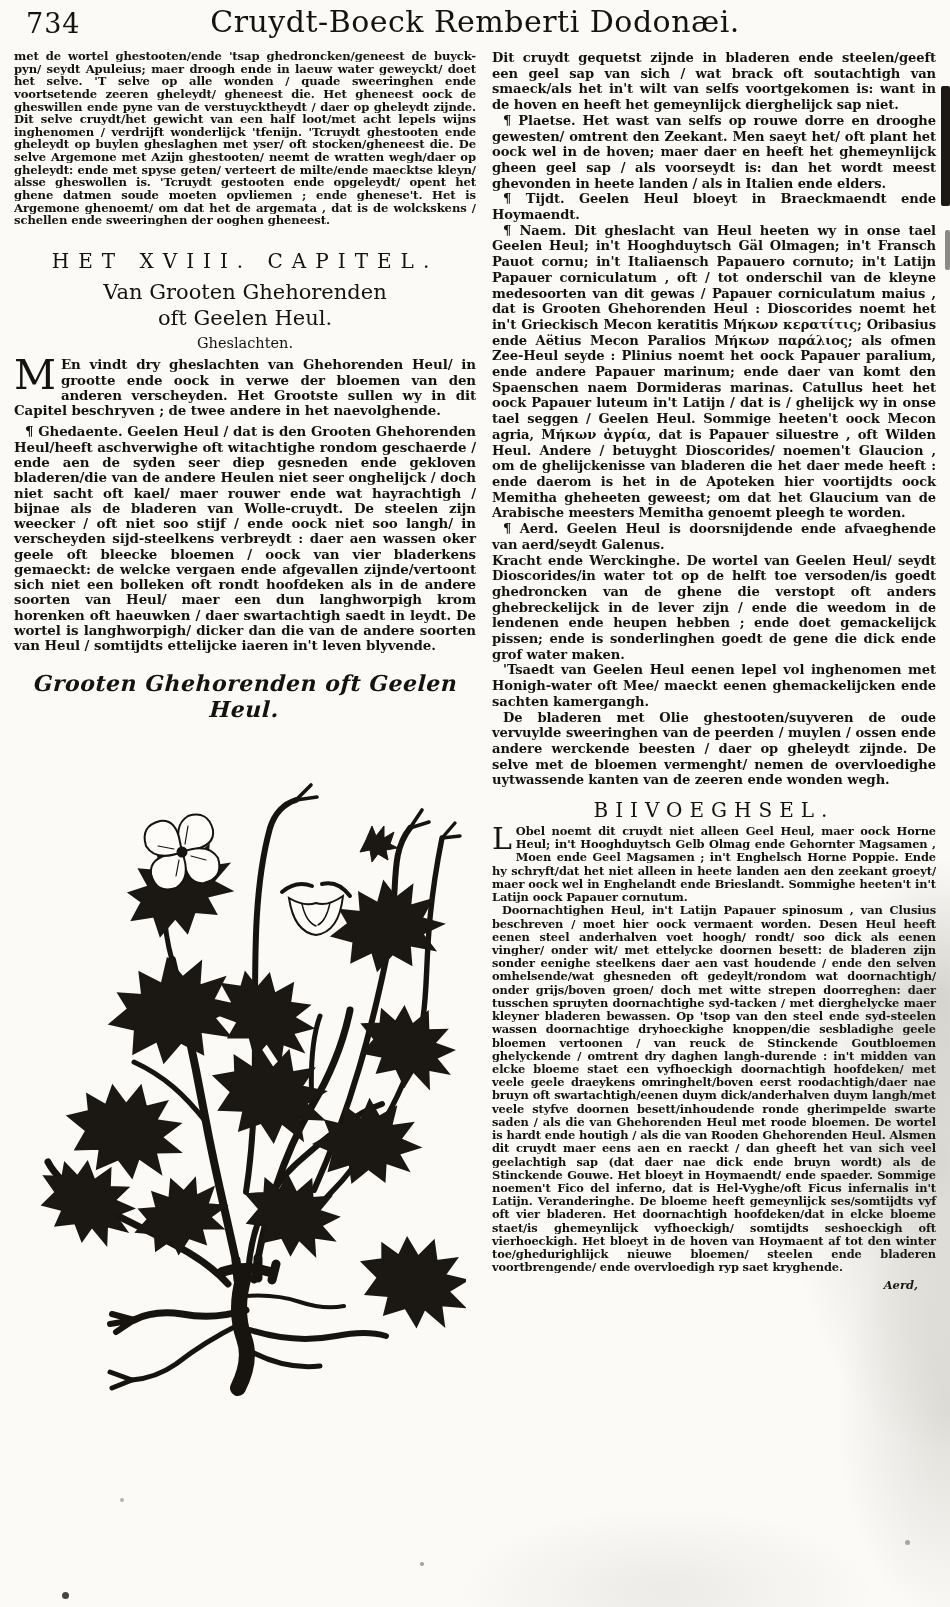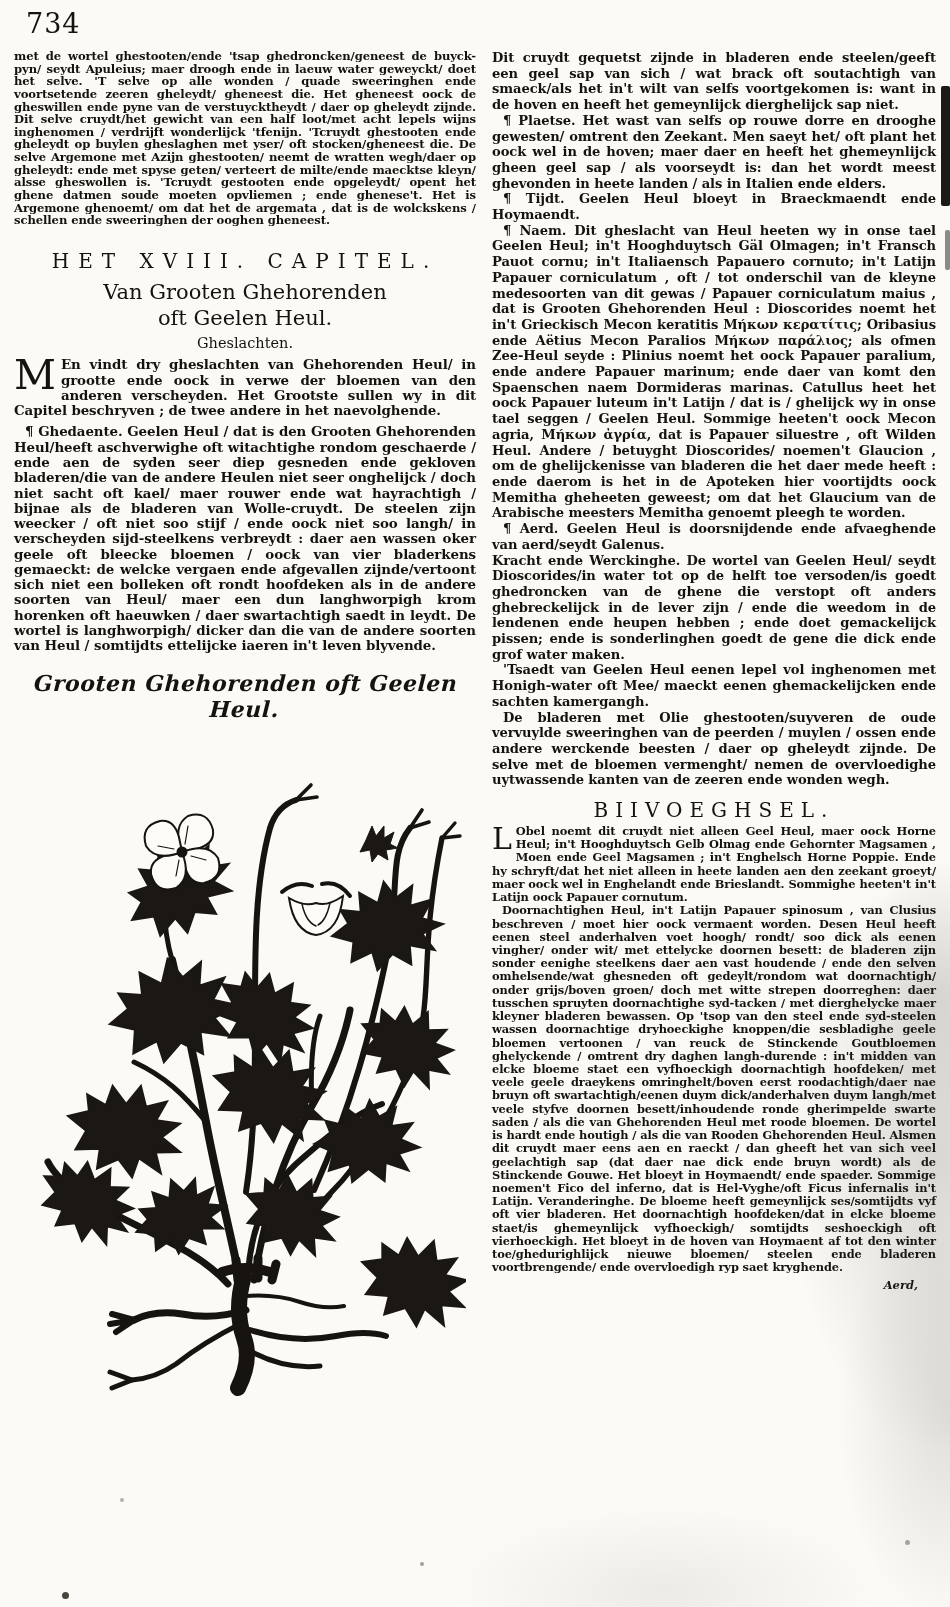--- a/index.html
+++ b/index.html
@@ -84,20 +84,21 @@
   svg .leaf{fill:#1b1712;stroke:#1b1712;stroke-width:1;}
   svg .petal{fill:#fdfcf8;stroke:#17140f;stroke-width:2;}
 </style>
 </head>
 <body>
 
 <div class="paper-tone"></div>
 
 <div class="header">
   <div class="page-number">734</div>
+  <div class="running-title">Cruydt-Boeck Remberti Dodonæi.</div>
 </div>
 
 <div class="columns">
 
   <div class="col">
     <p class="bl p-cont">met de wortel ghestooten/ende 'tsap ghedroncken/geneest de buyck-pyn/ seydt Apuleius; maer droogh ende in laeuw water geweyckt/ doet het selve. 'T selve op alle wonden / quade sweeringhen ende voortsetende zeeren gheleydt/ gheneest die. Het gheneest oock de gheswillen ende pyne van de verstuycktheydt / daer op gheleydt zijnde. Dit selve cruydt/het gewicht van een half loot/met acht lepels wijns inghenomen / verdrijft wonderlijck 'tfenijn. 'Tcruydt ghestooten ende gheleydt op buylen gheslaghen met yser/ oft stocken/gheneest die. De selve Argemone met Azijn ghestooten/ neemt de wratten wegh/daer op gheleydt: ende met spyse geten/ verteert de milte/ende maecktse kleyn/ alsse gheswollen is. 'Tcruydt gestooten ende opgeleydt/ opent het ghene datmen soude moeten opvliemen ; ende ghenese't. Het is Argemone ghenoemt/ om dat het de argemata , dat is de wolckskens / schellen ende sweeringhen der ooghen gheneest.</p>
 
     <h2 class="chapter-heading">HET XVIII. CAPITEL.</h2>
     <p class="chapter-subtitle">Van Grooten Ghehorenden</p>
     <p class="chapter-subtitle">oft Geelen Heul.</p>

